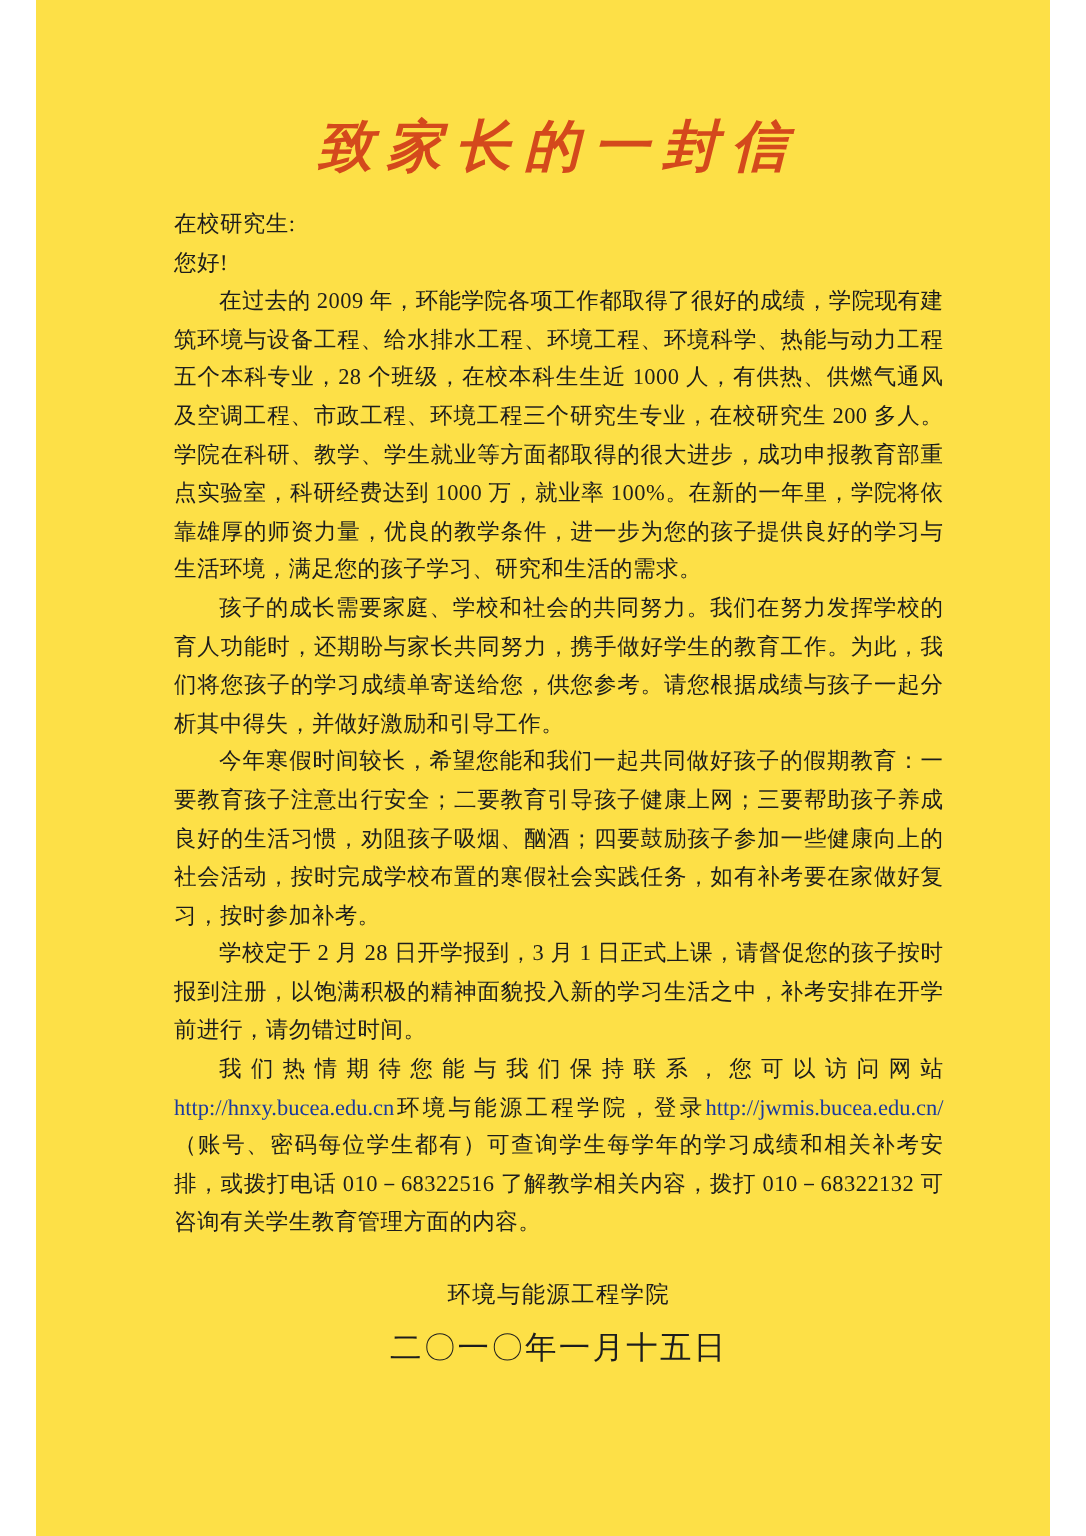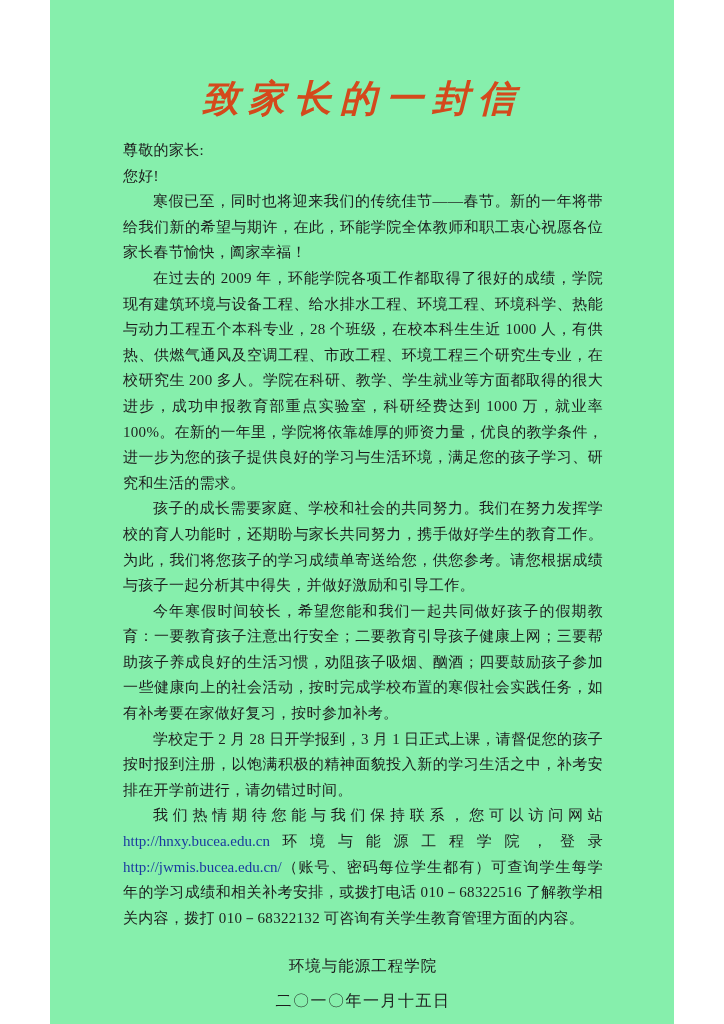--- a/index.html
+++ b/index.html
@@ -2,26 +2,26 @@
 <html lang="zh"><head>
 <meta charset="utf-8">
 <style>
   html, body {
     margin: 0;
     padding: 0;
     background: #ffffff;
   }
   .page {
     position: relative;
-    width: 624px;
+    width: 676px;
     height: 1024px;
     margin: 0 auto;
-    background: #86efac;
+    background: #fde047;
     box-sizing: border-box;
-    padding: 76px 71px 0 73px;
+    padding: 76px 71px 0 92px;
     font-family: "Liberation Serif", "DejaVu Serif", serif;
     color: #1d1d1d;
     overflow: hidden;
   }
   .title {
     margin: 0 0 16px 0;
     text-align: center;
     font-size: 37px;
     line-height: 46px;
     font-weight: 900;
@@ -54,38 +54,37 @@
     margin-top: 22px;
     text-align: center;
     font-size: 15.5px;
     line-height: 25px;
   }
   .signature-college {
     letter-spacing: 1px;
   }
   .signature-date {
     margin-top: 10px;
-    font-size: 16px;
+    font-size: 21px;
     letter-spacing: 1.5px;
   }
 </style>
 </head>
 <body>
 
 <div class="page">
 
   <h1 class="title">致家长的一封信</h1>
 
   <div class="body-text">
 
-    <p class="no-indent">尊敬的家长:</p>
+    <p class="no-indent">在校研究生:</p>
 
     <p class="no-indent">您好!</p>
 
-    <p>寒假已至，同时也将迎来我们的传统佳节——春节。新的一年将带给我们新的希望与期许，在此，环能学院全体教师和职工衷心祝愿各位家长春节愉快，阖家幸福！</p>
 
     <p>在过去的 2009 年，环能学院各项工作都取得了很好的成绩，学院现有建筑环境与设备工程、给水排水工程、环境工程、环境科学、热能与动力工程五个本科专业，28 个班级，在校本科生生近 1000 人，有供热、供燃气通风及空调工程、市政工程、环境工程三个研究生专业，在校研究生 200 多人。学院在科研、教学、学生就业等方面都取得的很大进步，成功申报教育部重点实验室，科研经费达到 1000 万，就业率 100%。在新的一年里，学院将依靠雄厚的师资力量，优良的教学条件，进一步为您的孩子提供良好的学习与生活环境，满足您的孩子学习、研究和生活的需求。</p>
 
     <p>孩子的成长需要家庭、学校和社会的共同努力。我们在努力发挥学校的育人功能时，还期盼与家长共同努力，携手做好学生的教育工作。为此，我们将您孩子的学习成绩单寄送给您，供您参考。请您根据成绩与孩子一起分析其中得失，并做好激励和引导工作。</p>
 
     <p>今年寒假时间较长，希望您能和我们一起共同做好孩子的假期教育：一要教育孩子注意出行安全；二要教育引导孩子健康上网；三要帮助孩子养成良好的生活习惯，劝阻孩子吸烟、酗酒；四要鼓励孩子参加一些健康向上的社会活动，按时完成学校布置的寒假社会实践任务，如有补考要在家做好复习，按时参加补考。</p>
 
     <p>学校定于 2 月 28 日开学报到，3 月 1 日正式上课，请督促您的孩子按时报到注册，以饱满积极的精神面貌投入新的学习生活之中，补考安排在开学前进行，请勿错过时间。</p>
 
     <p><span>我们热情期待您能与我们保持联系，您可以访问网站</span><a class="link">http://hnxy.bucea.edu.cn</a><span>环境与能源工程学院，登录</span><a class="link">http://jwmis.bucea.edu.cn/</a><span>（账号、密码每位学生都有）可查询学生每学年的学习成绩和相关补考安排，或拨打电话 010－68322516 了解教学相关内容，拨打 010－68322132 可咨询有关学生教育管理方面的内容。</span></p>

